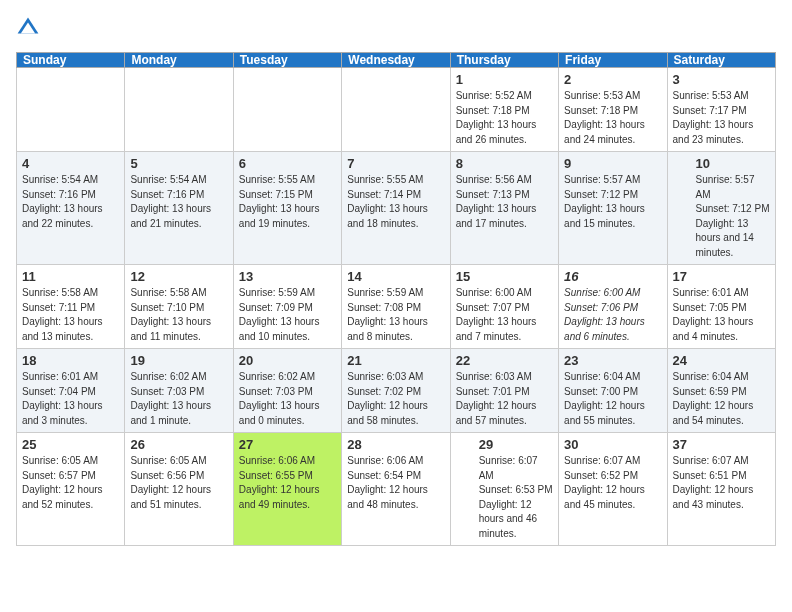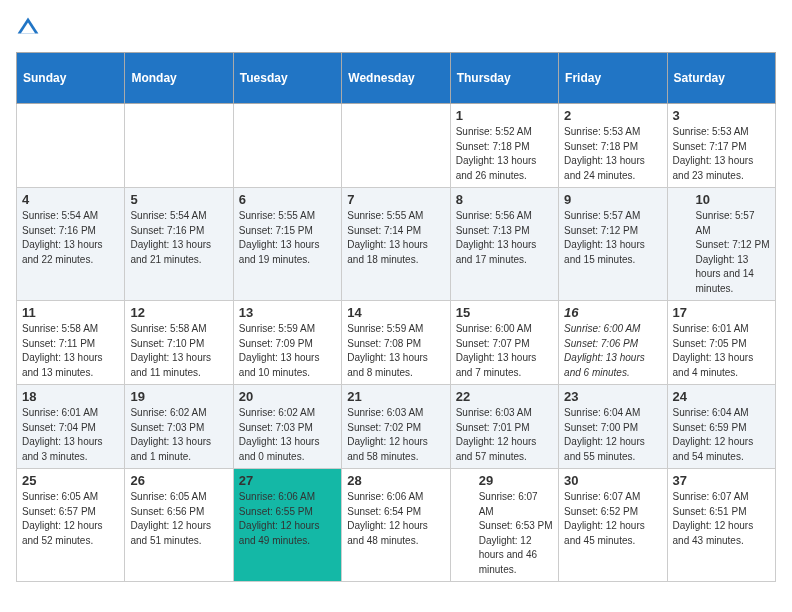--- a/index.html
+++ b/index.html
@@ -46,21 +46,21 @@
     }
     .calendar {
       width: 100%;
       border-collapse: collapse;
       font-size: 10.5px;
     }
     .calendar th {
       background: #2175c5;
       color: #fff;
       text-align: left;
-      padding: 18px 6px;
+      padding: 0 6px;
       font-size: 12px;
       font-weight: bold;
       border: 1px solid #aaa;
     }
     .calendar td {
       border: 1px solid #ccc;
       vertical-align: top;
       padding: 4px 5px;
       width: calc(100% / 7);
       min-height: 80px;
@@ -229,21 +229,21 @@
       </tr>
       <tr class="row-odd">
         <td style="background: rgb(255, 255, 255);">
           <div class="day-number">25</div>
           <div class="day-info">Sunrise: 6:05 AM<br>Sunset: 6:57 PM<br>Daylight: 12 hours and 52 minutes.</div>
         </td>
         <td style="background: rgb(255, 255, 255);">
           <div class="day-number">26</div>
           <div class="day-info">Sunrise: 6:05 AM<br>Sunset: 6:56 PM<br>Daylight: 12 hours and 51 minutes.</div>
         </td>
-        <td style="background: #14b8a6;">
+        <td style="background: #bef264;">
           <div class="day-number">27</div>
           <div class="day-info">Sunrise: 6:06 AM<br>Sunset: 6:55 PM<br>Daylight: 12 hours and 49 minutes.</div>
         </td>
         <td style="background: rgb(255, 255, 255);">
           <div class="day-number">28</div>
           <div class="day-info">Sunrise: 6:06 AM<br>Sunset: 6:54 PM<br>Daylight: 12 hours and 48 minutes.</div>
         </td>
         <td style="background: rgb(255, 255, 255); padding-left: 28px;">
           <div class="day-number">29</div>
           <div class="day-info">Sunrise: 6:07 AM<br>Sunset: 6:53 PM<br>Daylight: 12 hours and 46 minutes.</div>

